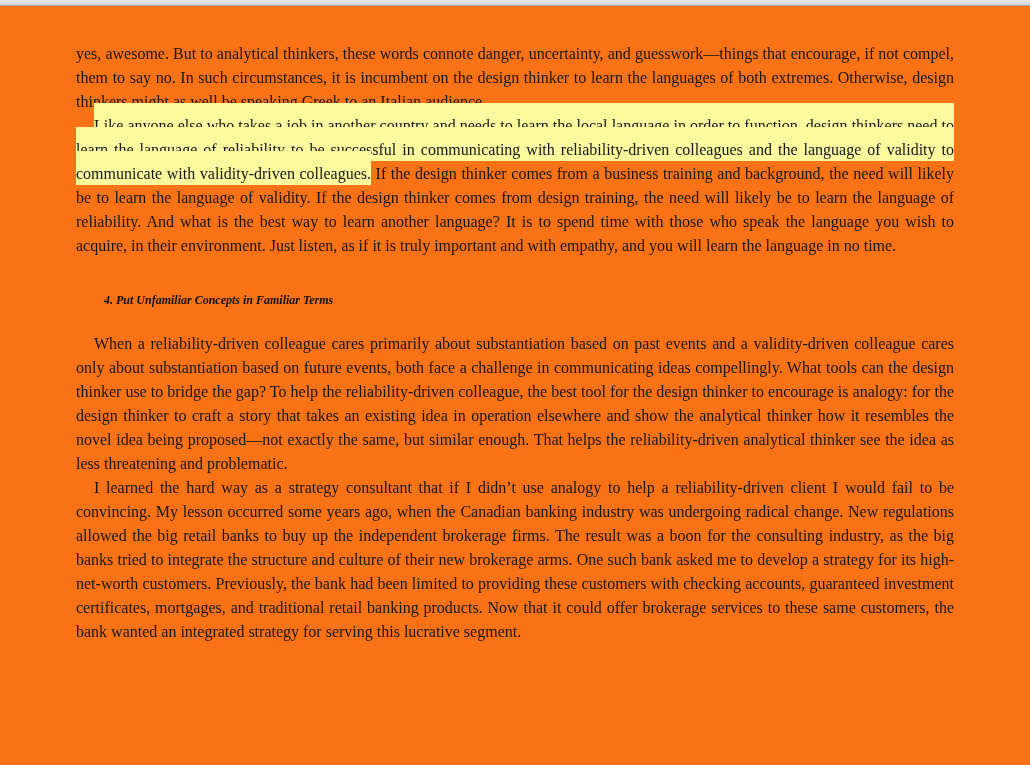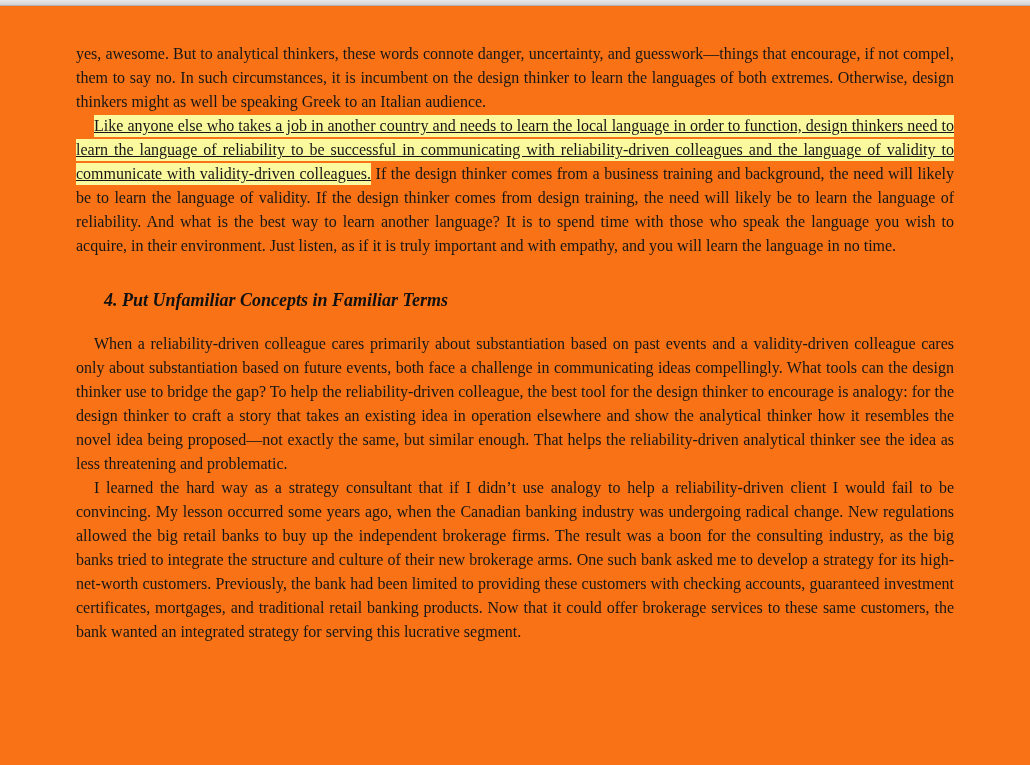--- a/index.html
+++ b/index.html
@@ -32,35 +32,34 @@
     color: #161616;
     text-align: justify;
   }
   .page-content p {
     margin: 0;
   }
   .page-content p.indent {
     text-indent: 18px;
   }
   .page-content h2.section-heading {
-    font-size: 18px;
+    font-size: 12px;
     line-height: 26px;
     font-style: italic;
     font-weight: bold;
     text-align: left;
     text-indent: 28px;
     margin: 29px 0 19px 0;
     color: #111111;
   }
   .hl {
     background-color: #fbf99e;
     box-decoration-break: clone;
     -webkit-box-decoration-break: clone;
-    padding: 2px 0 3px 0;
-    text-decoration: underline;
+    padding: 14px 0 3px 0;
   }
 </style>
 </head>
 <body>
 
 <div class="top-bar"></div>
 
 <div class="page">
   <div class="page-content">
       <p class=""><span>yes, awesome. But to analytical thinkers, these words connote danger, uncertainty, and guesswork—things that encourage, if not compel, them to say no. In such circumstances, it is incumbent on the design thinker to learn the languages of both extremes. Otherwise, design thinkers might as well be speaking Greek to an Italian audience.</span></p>

